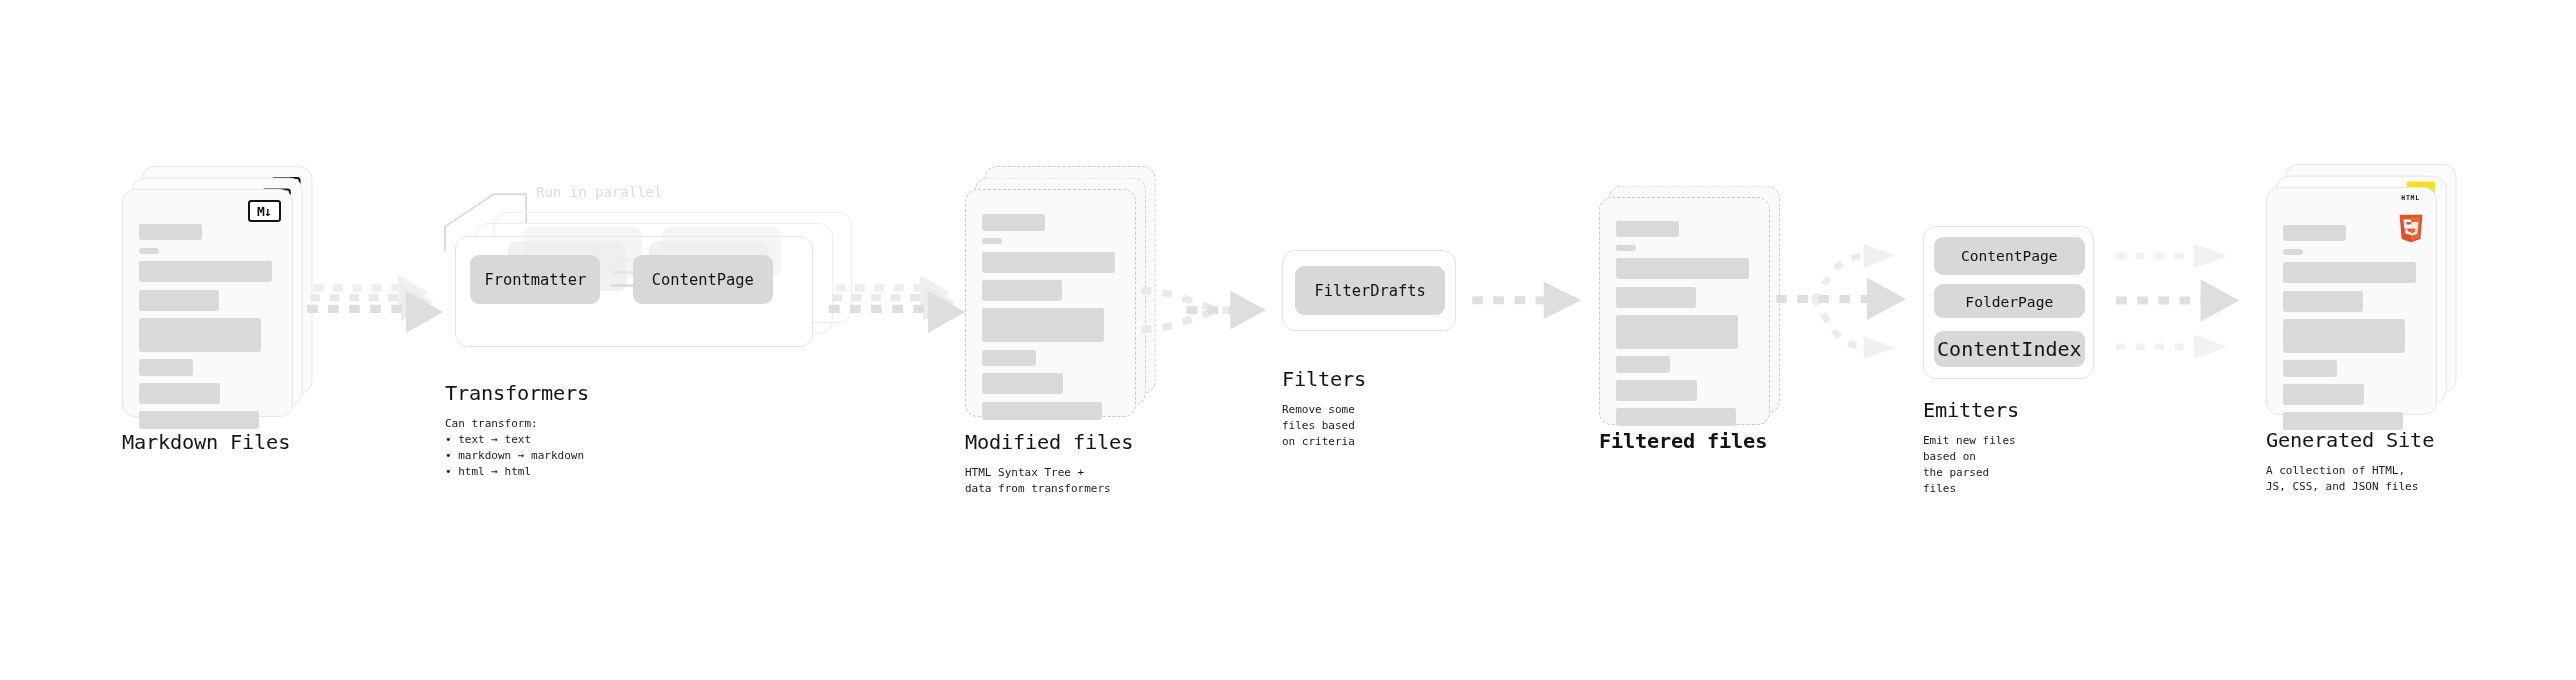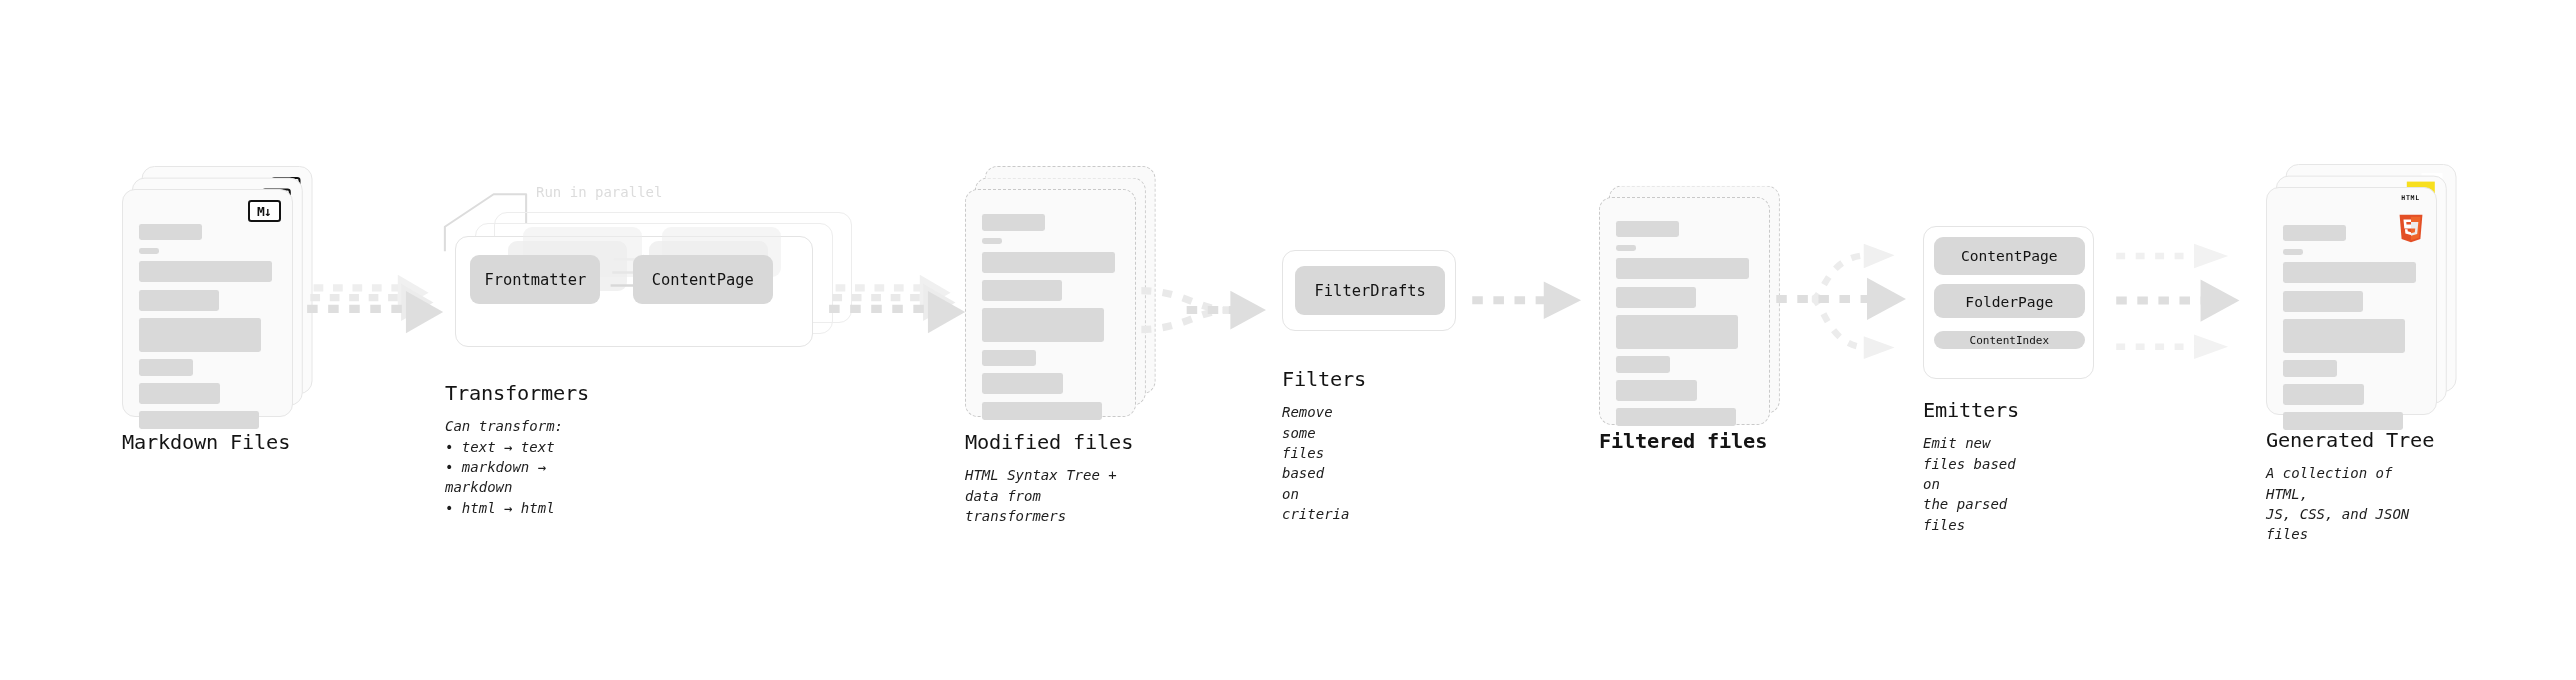--- a/index.html
+++ b/index.html
@@ -29,21 +29,21 @@
 
   
   .mdlogo{width:29px;height:18.7px;border:2.4px solid #121212;border-radius:3.3px;
     background:#fff;display:flex;align-items:center;justify-content:center;
     font-weight:bold;font-size:13px;line-height:1;color:#121212;letter-spacing:-0.8px;}
   .mdlogo.small{width:24.4px;height:15.4px;border-width:2.4px;font-size:10.6px;}
 
   
   .caption{position:absolute;font-family:"DejaVu Sans Mono","Liberation Mono",monospace;}
   .cap-title{font-size:20.3px;color:#141414;letter-spacing:-0.2px;white-space:nowrap;}
-  .cap-sub{font-size:14px;color:#1d1d1d;line-height:1.45;margin-top:11.4px;white-space:pre-line;font-style:italic;}
+  .cap-sub{font-size:11px;color:#1d1d1d;line-height:1.45;margin-top:11.4px;white-space:pre-line;}
 
   
   .pbox{position:absolute;border:1.6px solid #e4e4e4;border-radius:13px;background:#fff;box-sizing:border-box;}
   .pill{
     background:#d8d8d8;border-radius:9px;color:#131313;font-size:15.4px;
     display:flex;align-items:center;justify-content:center;white-space:nowrap;
   }
 
   
   .tlayer{position:absolute;border:1.6px solid #ededed;border-radius:13px;background:transparent;box-sizing:border-box;}
@@ -270,21 +270,21 @@
 </div>
 
 <div class="stage" style="left:1923px;top:226px;">
   <div class="pbox" style="left:0;top:0;width:171px;height:153px;">
     <div class="pill" style="position:absolute;left:9.8px;top:9.8px;width:151px;height:38px;font-size:14.6px;">
       <span>ContentPage</span>
     </div>
     <div class="pill" style="position:absolute;left:9.8px;top:57px;width:151px;height:34px;font-size:14.6px;">
       <span>FolderPage</span>
     </div>
-    <div class="pill" style="position:absolute;left:9.8px;top:104px;width:151px;height:18px;font-size:11px;">
+    <div class="pill" style="position:absolute;left:9.8px;top:104px;width:151px;height:36px;font-size:20px;">
       <span>ContentIndex</span>
     </div>
   </div>
   <div class="caption" style="left:0px;top:172px;">
     <div class="cap-title">Emitters</div>
     <div class="cap-sub">Emit new files based on
 the parsed files</div>
   </div>
 </div>
 
@@ -336,18 +336,18 @@
         <div class="bar" style="width:133px;height:21px;"></div>
         <div class="bar" style="width:80px;height:21px;"></div>
         <div class="bar" style="width:122px;height:34px;"></div>
         <div class="bar" style="width:54px;height:16.3px;"></div>
         <div class="bar" style="width:81px;height:21px;"></div>
         <div class="bar" style="width:120px;height:18px;"></div>
       </div>
     </div>
   </div>
   <div class="caption" style="left:0px;top:241px;">
-    <div class="cap-title">Generated Tree</div>
+    <div class="cap-title">Generated Site</div>
     <div class="cap-sub">A collection of HTML,
 JS, CSS, and JSON files</div>
   </div>
 </div>
 
 
 </body></html>

